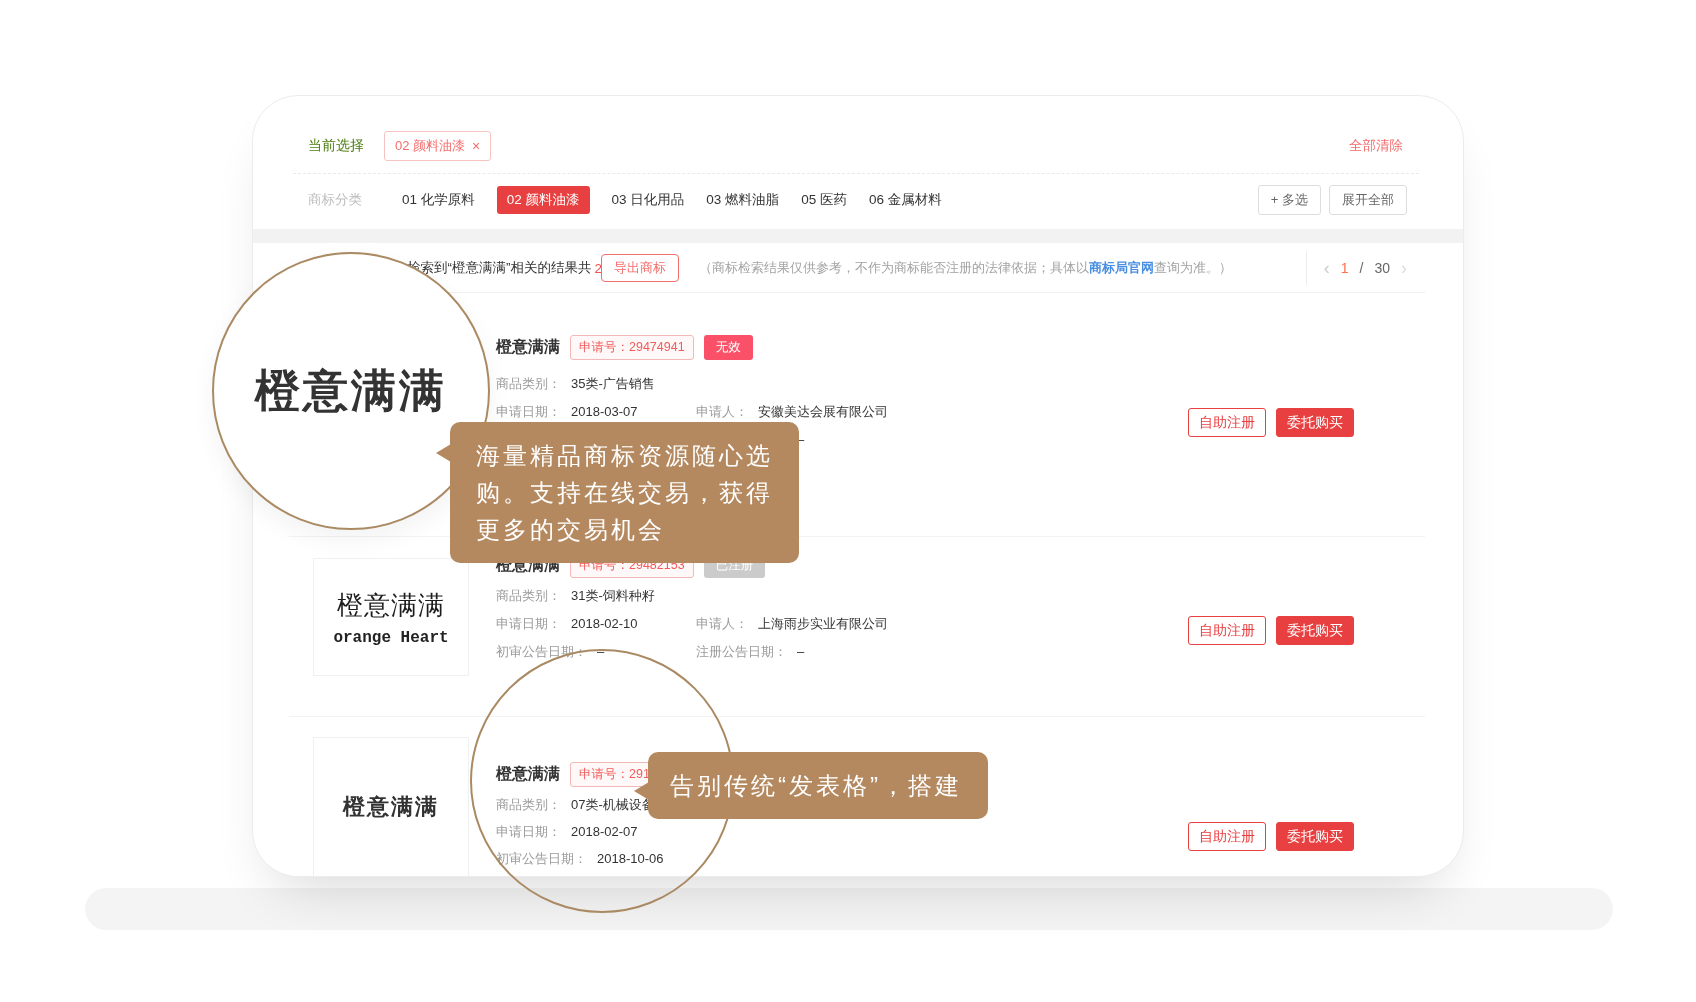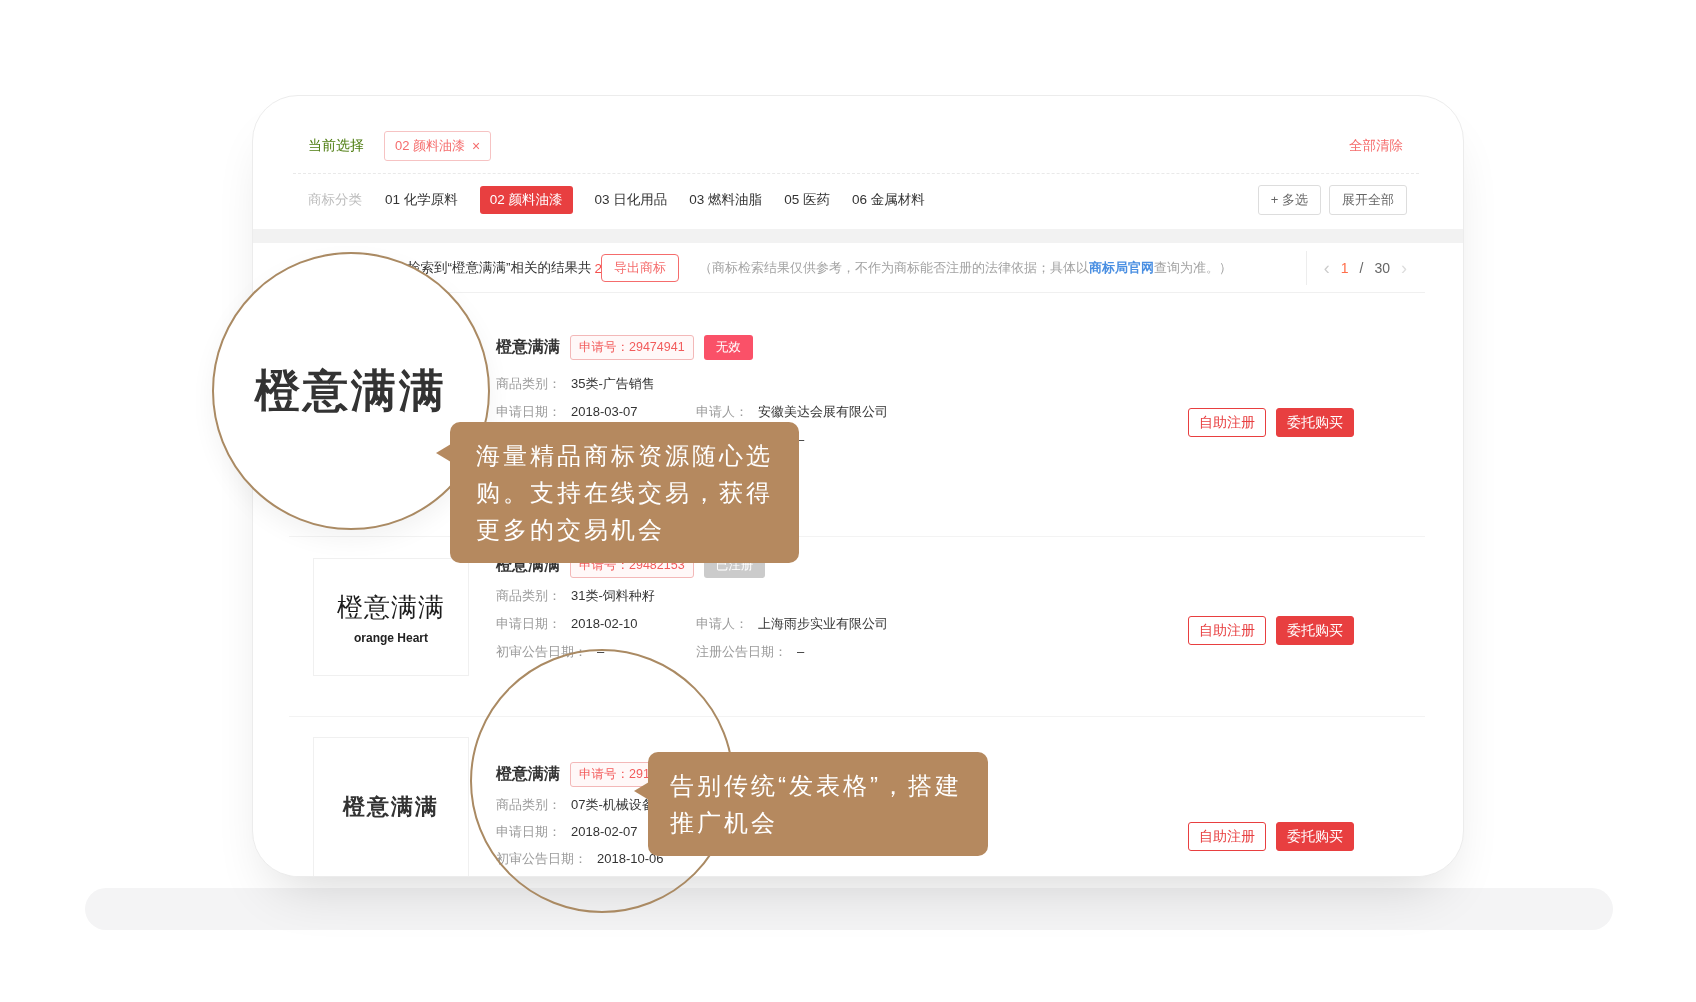--- a/index.html
+++ b/index.html
@@ -28,21 +28,21 @@
     font-size:13px; padding:5px 10px; border-radius:3px; }
   .tag-close { color:#f56c6c; font-size:14px; line-height:1; cursor:pointer; }
   .clear-all { margin-left:auto; color:#f56c6c; font-size:13.5px; cursor:pointer; }
 
   .dashed-divider { position:absolute; top:77px; left:40px; right:44px;
     border-top:1px dashed #e9e9e9; }
 
   
   .category-row { position:absolute; top:90px; left:55px; right:56px; height:28px;
     display:flex; align-items:center; gap:22px; font-size:13.5px; }
-  .category-label { color:#bdbdbd; margin-right:1px; }
+  .category-label { color:#bdbdbd; margin-right:18px; }
   .cat-item { color:#333; cursor:pointer; white-space:nowrap; }
   .cat-item.active { background:#e83f40; color:#fff; padding:5px 10px; border-radius:3px; }
   .cat-actions { margin-left:auto; display:flex; gap:8px; }
   .cat-btn { border:1px solid #ddd; color:#666; background:#fff; font-size:13px;
     padding:5px 12px; border-radius:3px; cursor:pointer; white-space:nowrap; }
 
   .section-gap { position:absolute; top:133px; left:0; right:0; height:14px; background:#f2f2f2; }
 
   
   .results-card { position:absolute; top:147px; left:36px; right:38px; bottom:0; background:#fff; }
@@ -71,22 +71,22 @@
   .row2 { top:293px; height:180px; border-top:1px solid #f3f3f3; }
   .row3 { top:473px; height:230px; border-top:1px solid #f3f3f3; }
 
   .mark-box { position:absolute; left:24px; width:156px; background:#fff;
     border:1px solid #f0f0f0; display:flex; flex-direction:column;
     align-items:center; justify-content:center; }
   .row2 .mark-box { top:21px; height:118px; }
   .row3 .mark-box { top:20px; height:140px; }
   .mark-main { font-family:"DejaVu Serif","Liberation Serif",serif; font-size:26px;
     color:#1c1c1c; letter-spacing:1px; }
-  .mark-sub { font-family:Liberation Sans, sans-serif;
-    font-size:12px; font-weight:bold; color:#222; margin-top:6px; }
+  .mark-sub { font-family:Liberation Mono, monospace;
+    font-size:16px; font-weight:bold; color:#222; margin-top:6px; }
   .mark-main-bold { font-family:"Liberation Sans","DejaVu Sans",sans-serif;
     font-size:22px; font-weight:bold; color:#333; letter-spacing:2px; }
 
   .row-title { position:absolute; left:207px; display:flex; align-items:center; gap:10px; }
   .row1 .row-title { top:42px; } .row2 .row-title { top:16px; } .row3 .row-title { top:45px; }
   .row-name { font-size:16px; font-weight:bold; color:#333; }
   .badge-appno { border:1px solid #f3b8b8; color:#f25c5c; background:#fff8f8;
     font-size:12.5px; padding:3px 8px; border-radius:3px; white-space:nowrap; }
   .badge-status { color:#fff; font-size:12.5px; padding:4px 12px; border-radius:3px; }
   .badge-status.invalid { background:#fa5168; }
@@ -264,14 +264,13 @@
 </div>
 <div class="lens2"></div>
 
 <div class="tooltip tt1">
   <div>海量精品商标资源随心选</div>
   <div>购。支持在线交易，获得</div>
   <div>更多的交易机会</div>
 </div>
 <div class="tooltip tt2">
   <div>告别传统“发表格”，搭建</div>
-  <div>推广机会</div>
 </div>
 
 </body></html>

